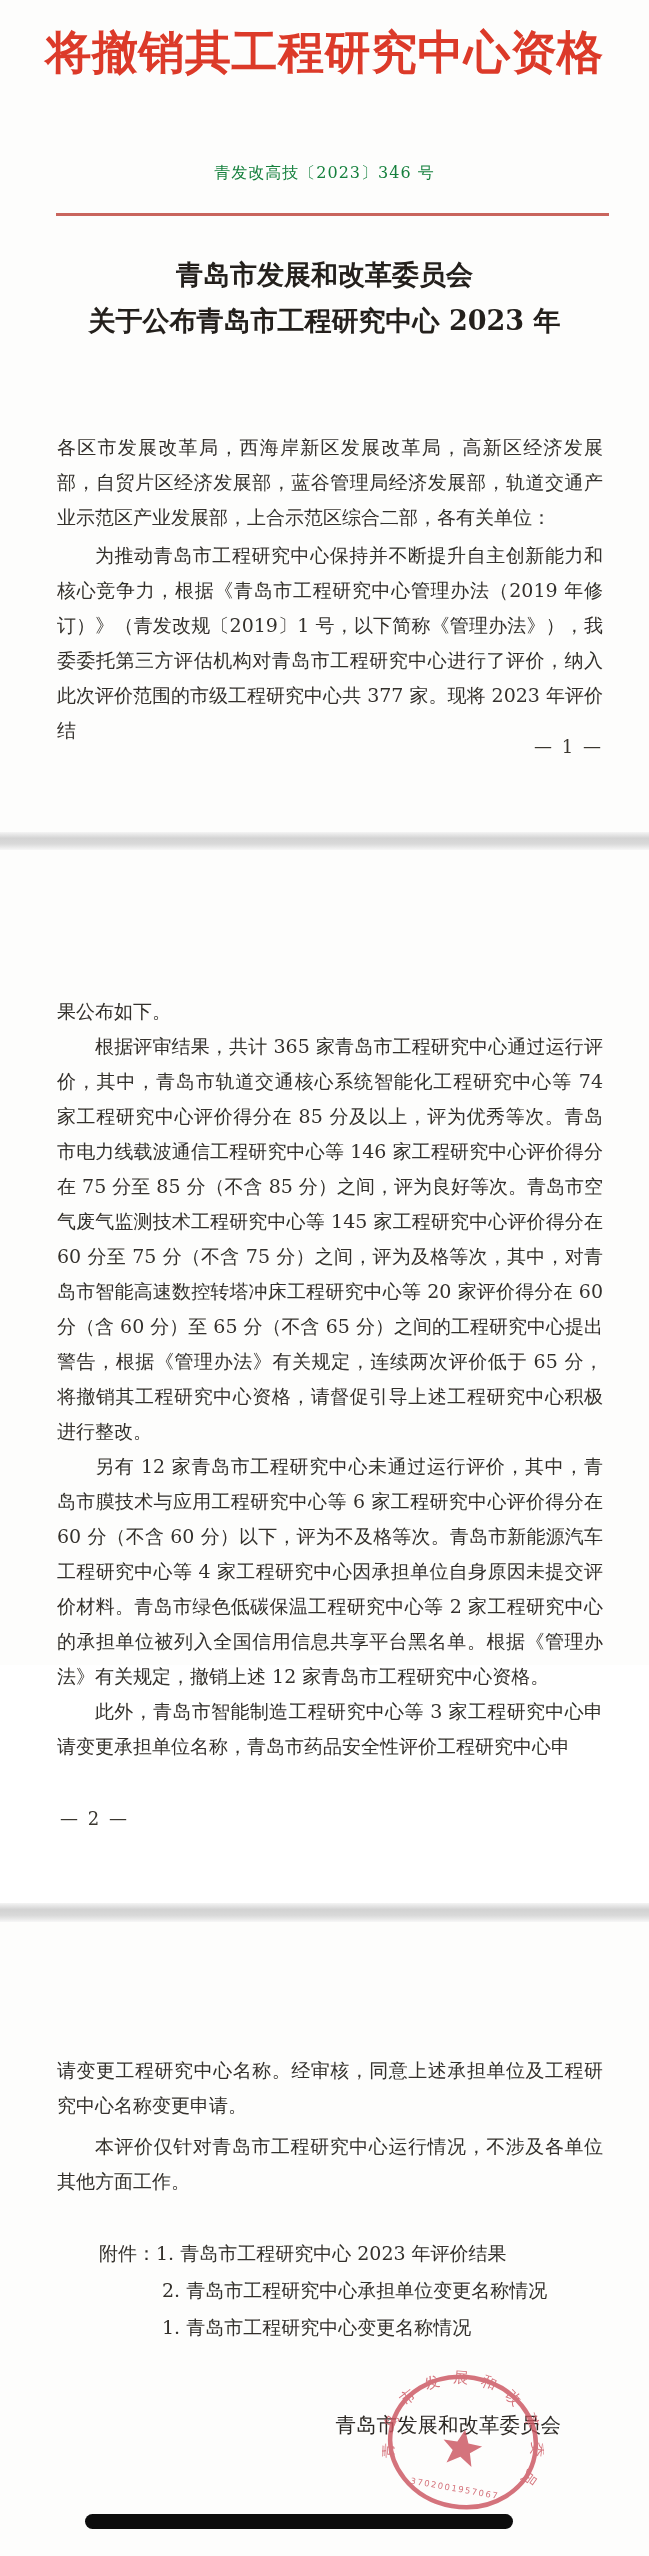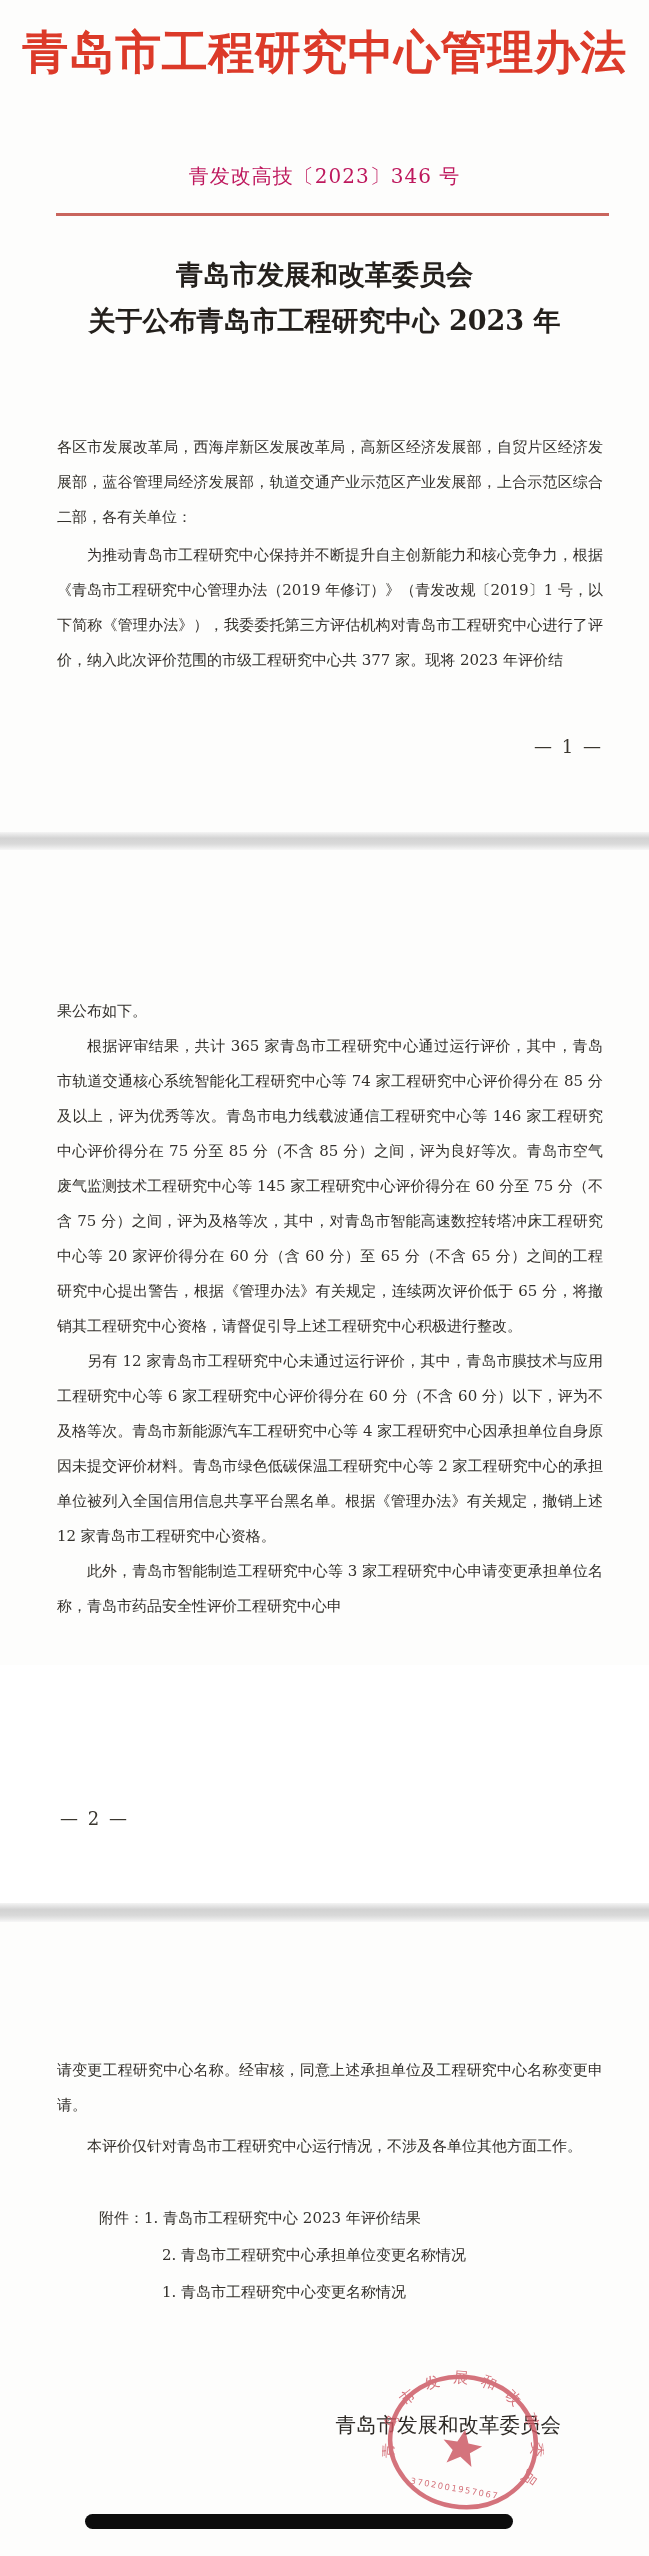--- a/index.html
+++ b/index.html
@@ -11,25 +11,25 @@
   .page1{top:0;height:832px;}
   .page2{top:850px;height:815px;}
   .page3{top:1922px;height:634px;}
   .page-sep{position:absolute;left:0;width:100%;}
   .sep1{top:832px;height:18px;background:linear-gradient(#f4f4f4 0%,#d3d3d3 35%,#d9d9d9 65%,#f6f6f6 100%);}
   .sep2{top:1903px;height:19px;background:linear-gradient(#f4f4f4 0%,#d2d2d2 35%,#d9d9d9 65%,#f6f6f6 100%);}
 
   .p1-header{position:absolute;top:22px;left:0;right:0;text-align:center;
     font-size:46px;font-weight:bold;color:#dc3a29;letter-spacing:0.5px;white-space:nowrap;}
   .p1-docnum{position:absolute;top:163px;left:0;right:0;text-align:center;
-    font-size:20px;letter-spacing:1px;color:#be185d;}
+    font-size:16px;letter-spacing:1px;color:#15803d;}
   .p1-rule{position:absolute;top:213px;left:56px;right:40px;height:3px;background:#c9655d;}
   .p1-title{position:absolute;top:252px;left:0;right:0;text-align:center;
     font-size:27px;line-height:46px;font-weight:700;color:#24201c;}
-  .body-block{font-size:15px;line-height:35px;text-align:justify;text-justify:inter-character;}
+  .body-block{font-size:19px;line-height:35px;text-align:justify;text-justify:inter-character;}
   .body-block p{margin:0;}
   .indent{text-indent:2em;}
   .p1-recipients{position:absolute;top:430px;left:57px;right:46px;}
   .p1-para{position:absolute;top:538px;left:57px;right:46px;}
   .pagenum{font-size:18px;letter-spacing:2px;color:#3a362f;}
   .p1-pagenum{position:absolute;top:736px;right:46px;}
   .p2-text{position:absolute;top:144px;left:57px;right:46px;}
   .p2-pagenum{position:absolute;top:958px;left:60px;}
   .p3-text{position:absolute;top:131px;left:57px;right:46px;}
   .p3-para1{margin-top:6px !important;}
@@ -41,21 +41,21 @@
   .seal{position:absolute;left:382px;top:446px;width:162px;height:148px;opacity:0.82;}
   .redact-bar{position:absolute;left:85px;top:592px;width:428px;height:15px;
     background:#0d0d0d;border-radius:8px;}
 </style>
 </head>
 <body>
 
 <div class="scan">
 
   <section class="page page1">
-    <div class="p1-header">青岛市工程研究中心管理办法</div>
+    <div class="p1-header">将撤销其工程研究中心资格</div>
     <div class="p1-docnum">青发改高技〔2023〕346 号</div>
     <div class="p1-rule"></div>
     <div class="p1-title">
       <div>青岛市发展和改革委员会</div>
       <div>关于公布青岛市工程研究中心 2023 年</div>
     </div>
     <div class="p1-recipients body-block">
       <p>各区市发展改革局，西海岸新区发展改革局，高新区经济发展部，自贸片区经济发展部，蓝谷管理局经济发展部，轨道交通产业示范区产业发展部，上合示范区综合二部，各有关单位：</p>
     </div>
     <div class="p1-para body-block">

